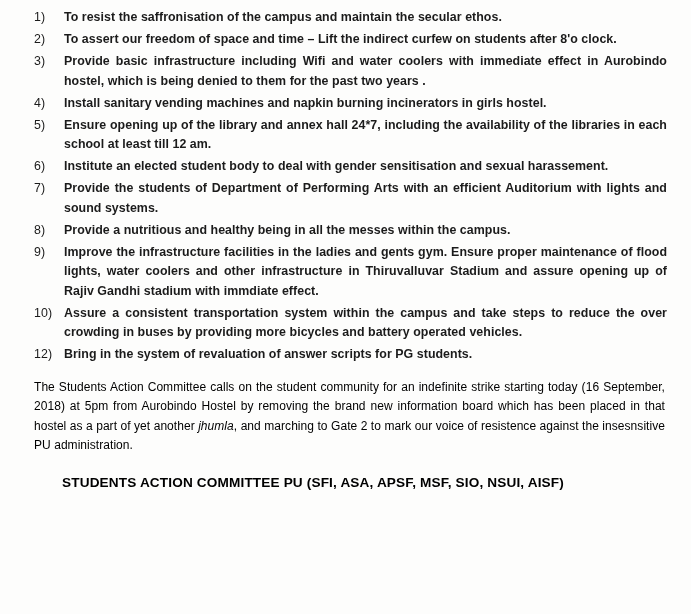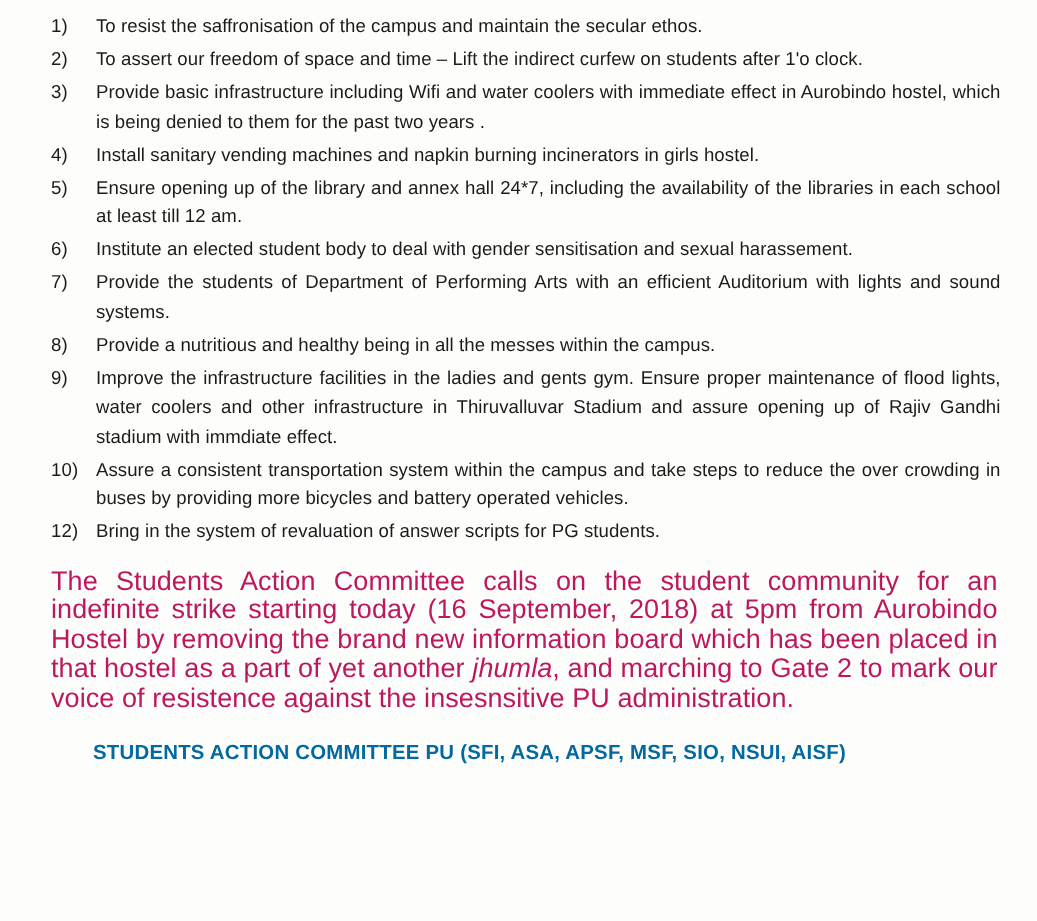--- a/index.html
+++ b/index.html
@@ -43,56 +43,57 @@
   }
   .demand-text {
     flex: 1 1 auto;
     font-size: 12.4px;
     line-height: 19.5px;
     text-align: justify;
     text-justify: inter-word;
     color: #1b1b1b;
     letter-spacing: 0.05px;
     padding-right: 2px;
+    font-weight: bold;
   }
   .closing {
     margin-top: 13px;
-    font-size: 18px;
+    font-size: 12px;
     line-height: 19.6px;
     text-align: justify;
     text-justify: inter-word;
-    color: #be185d;
+    color: #000000;
     letter-spacing: 0.05px;
     padding-right: 4px;
   }
   .closing .ital {
     font-style: italic;
   }
   .signature {
     margin-top: 19px;
     margin-left: 28px;
     font-size: 13.6px;
     font-weight: bold;
     letter-spacing: 0.15px;
-    color: #0369a1;
+    color: #000000;
   }
 </style>
 </head>
 <body>
 
 <div class="page">
 
   <ol class="demands">
     <li class="demand-item">
       <span class="demand-num">1)</span>
       <span class="demand-text">To resist the saffronisation of the campus and maintain the secular ethos.</span>
     </li>
     <li class="demand-item">
       <span class="demand-num">2)</span>
-      <span class="demand-text">To assert our freedom of space and time – Lift the indirect curfew on students after 1'o clock.</span>
+      <span class="demand-text">To assert our freedom of space and time – Lift the indirect curfew on students after 8'o clock.</span>
     </li>
     <li class="demand-item">
       <span class="demand-num">3)</span>
       <span class="demand-text">Provide basic infrastructure including Wifi and water coolers with immediate effect in Aurobindo hostel, which is being denied to them for the past two years .</span>
     </li>
     <li class="demand-item">
       <span class="demand-num">4)</span>
       <span class="demand-text">Install sanitary vending machines and napkin burning incinerators in girls hostel.</span>
     </li>
     <li class="demand-item">

